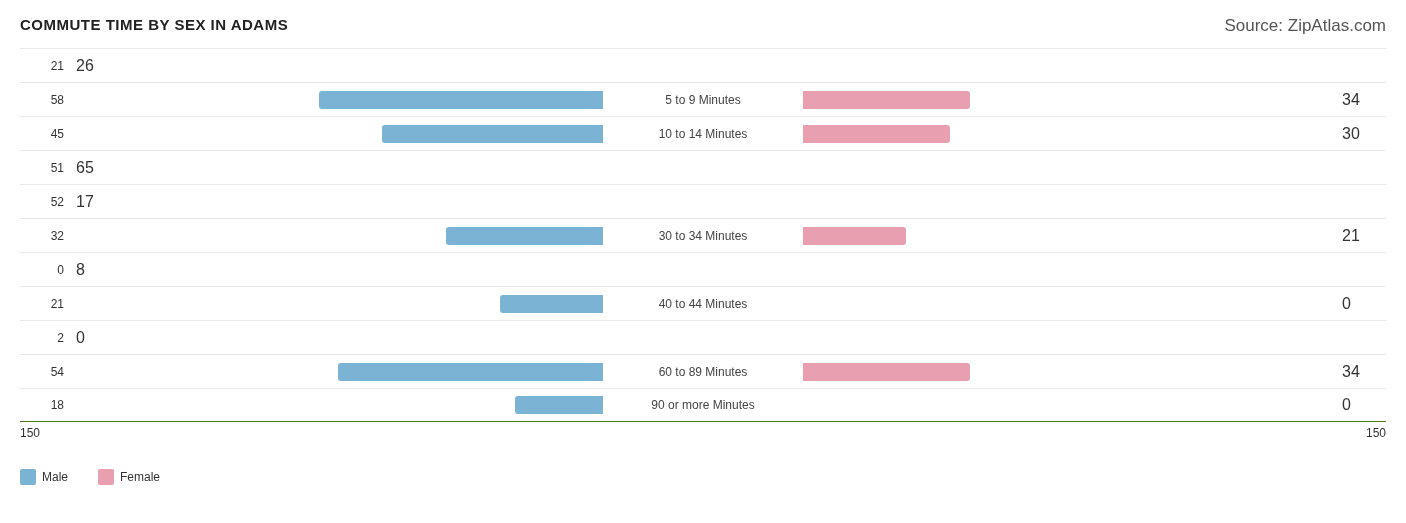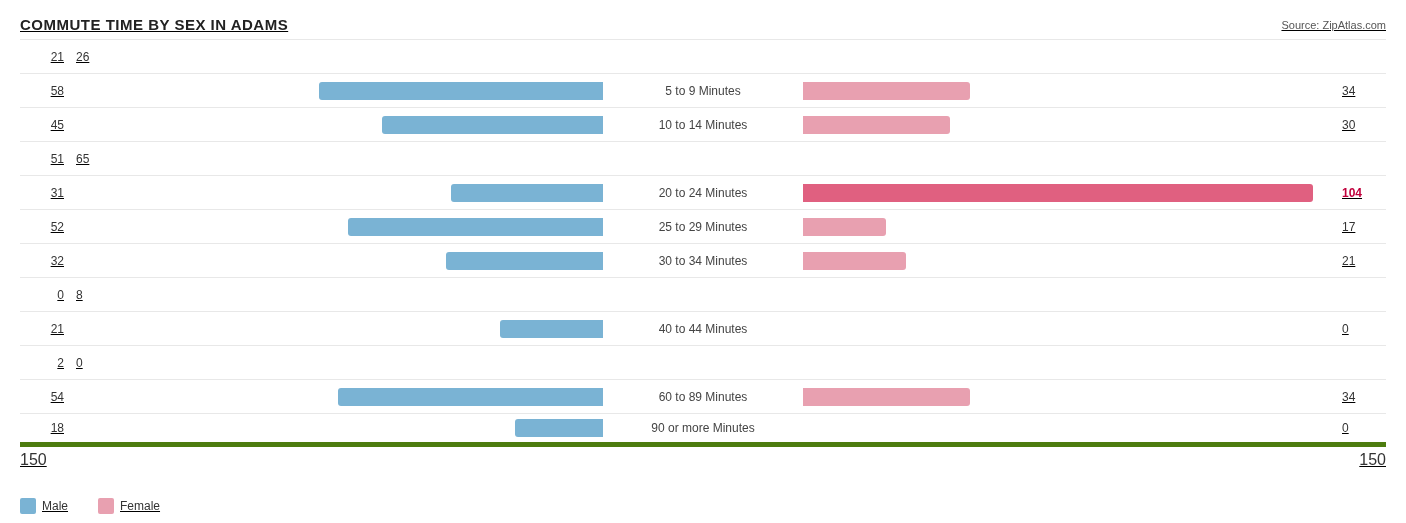--- a/index.html
+++ b/index.html
@@ -6,48 +6,46 @@
     body {
       font-family: Arial, sans-serif;
       background: #fff;
       width: 1406px;
       min-height: 523px;
       padding: 16px 20px;
     }
     .chart-header {
       display: flex;
       justify-content: space-between;
-      align-items: center;
-      margin-bottom: 6px;
-      text-decoration: underline;
+      align-items: flex-start;
+      margin-bottom: 12px;
     }
     .chart-title {
       font-size: 15px;
       font-weight: bold;
       text-transform: uppercase;
       color: #222;
       letter-spacing: 0.5px;
     }
     .chart-source {
-      font-size: 11px;
+      font-size: 17px;
       color: #555;
     }
     .chart-area {
       position: relative;
       width: 100%;
-      text-decoration: underline;
     }
     .bar-row {
       display: flex;
       align-items: center;
       height: 34px;
       border-top: 1px solid #e8e8e8;
     }
     .bar-row:last-of-type {
-      border-bottom: 5px solid #4d7c0f;
+      border-bottom: 1px solid #4d7c0f;
     }
     .left-val {
       width: 50px;
       text-align: right;
       font-size: 12px;
       color: #333;
       padding-right: 6px;
       flex-shrink: 0;
     }
     .bars-center {
@@ -97,21 +95,21 @@
       background: #e8a0b0;
       border-radius: 0 3px 3px 0;
     }
     
     .bar-female.highlight {
       background: #e06080;
     }
     .right-val {
       width: 50px;
       text-align: left;
-      font-size: 12px;
+      font-size: 16px;
       color: #333;
       padding-left: 6px;
       flex-shrink: 0;
     }
     .legend-row {
       display: flex;
       justify-content: flex-start;
       align-items: center;
       gap: 30px;
       margin-top: 25px;
@@ -124,21 +122,21 @@
       color: #333;
     }
     .legend-swatch {
       width: 16px;
       height: 16px;
       border-radius: 2px;
     }
     .axis-row {
       display: flex;
       justify-content: space-between;
-      font-size: 16px;
+      font-size: 12px;
       color: #333;
       padding: 4px 0;
     }
     
     
   </style>
 </head>
 <body>
 
 <div class="chart-header">
@@ -176,43 +174,21 @@
             <div class="bar-female" style="width: 147px;"></div>
           </div>
         </div>
         <div class="right-val">30</div>
       </div>
       <div class="bar-row">
         <div class="left-val">51</div>
         <div class="right-val">65</div>
       </div>
       <div class="bar-row">
-        <div class="left-val">31</div>
-        <div class="bars-center">
-          <div class="male-side">
-            <div class="bar-male" style="width: 152px;"></div>
-          </div>
-          <div class="center-label">20 to 24 Minutes</div>
-          <div class="female-side">
-            <div class="bar-female highlight" style="width: 510px;"></div>
-          </div>
-        </div>
-        <div class="right-val" style="color: rgb(192, 0, 60); font-weight: bold;">104</div>
-      </div>
-      <div class="bar-row">
         <div class="left-val">52</div>
-        <div class="bars-center">
-          <div class="male-side">
-            <div class="bar-male" style="width: 255px;"></div>
-          </div>
-          <div class="center-label">25 to 29 Minutes</div>
-          <div class="female-side">
-            <div class="bar-female" style="width: 83px;"></div>
-          </div>
-        </div>
         <div class="right-val">17</div>
       </div>
       <div class="bar-row">
         <div class="left-val">32</div>
         <div class="bars-center">
           <div class="male-side">
             <div class="bar-male" style="width: 157px;"></div>
           </div>
           <div class="center-label">30 to 34 Minutes</div>
           <div class="female-side">

